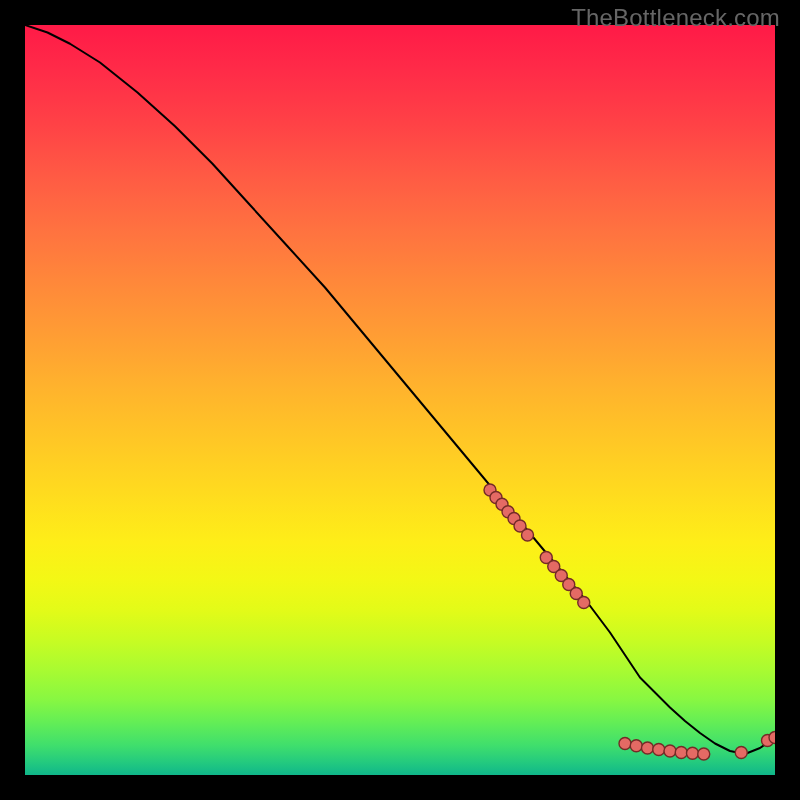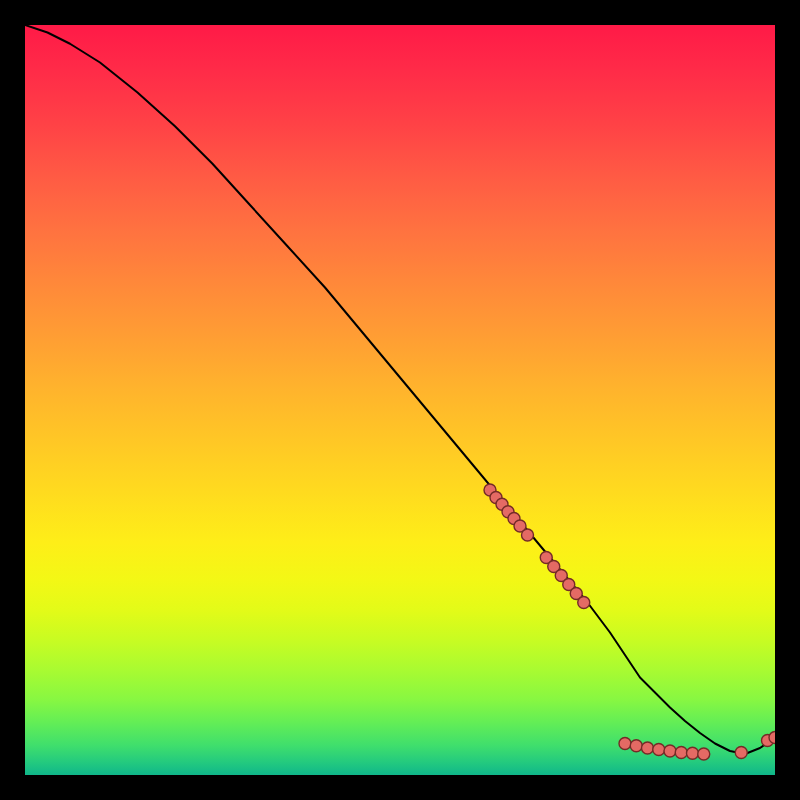--- a/index.html
+++ b/index.html
@@ -62,20 +62,21 @@
     top: 25px;
     width: 750px;
     height: 750px;
     z-index: 20;
   }
 </style>
 </head>
 <body>
 
 <div class="frame">
+  <div class="watermark">TheBottleneck.com</div>
 
   <div class="panel"></div>
 
   <svg class="plot" viewBox="0 0 750 750" preserveAspectRatio="none">
     <path id="curve-path" fill="none" d="M0.00 0.00 L22.50 7.50 L45.00 18.75 L75.00 37.50 L112.50 67.50 L150.00 101.25 L187.50 138.75 L225.00 180.00 L262.50 221.25 L300.00 262.50 L337.50 307.50 L375.00 352.50 L412.50 397.50 L450.00 442.50 L487.50 487.50 L525.00 532.50 L562.50 577.50 L585.00 607.50 L600.00 630.00 L615.00 652.50 L630.00 667.50 L645.00 682.50 L660.00 696.00 L675.00 708.00 L690.00 718.50 L705.00 726.00 L720.00 729.00 L735.00 723.00 L750.00 712.50" stroke="#000000" stroke-width="2" stroke-linecap="round" stroke-linejoin="round"></path>
     <g id="points-layer">
         <circle cx="465.00" cy="465.00" r="6" fill="#e46a64" stroke="#742b27" stroke-width="1.4"></circle>
         <circle cx="471.00" cy="472.50" r="6" fill="#e46a64" stroke="#742b27" stroke-width="1.4"></circle>
         <circle cx="477.00" cy="479.25" r="6" fill="#e46a64" stroke="#742b27" stroke-width="1.4"></circle>
         <circle cx="483.00" cy="486.75" r="6" fill="#e46a64" stroke="#742b27" stroke-width="1.4"></circle>

